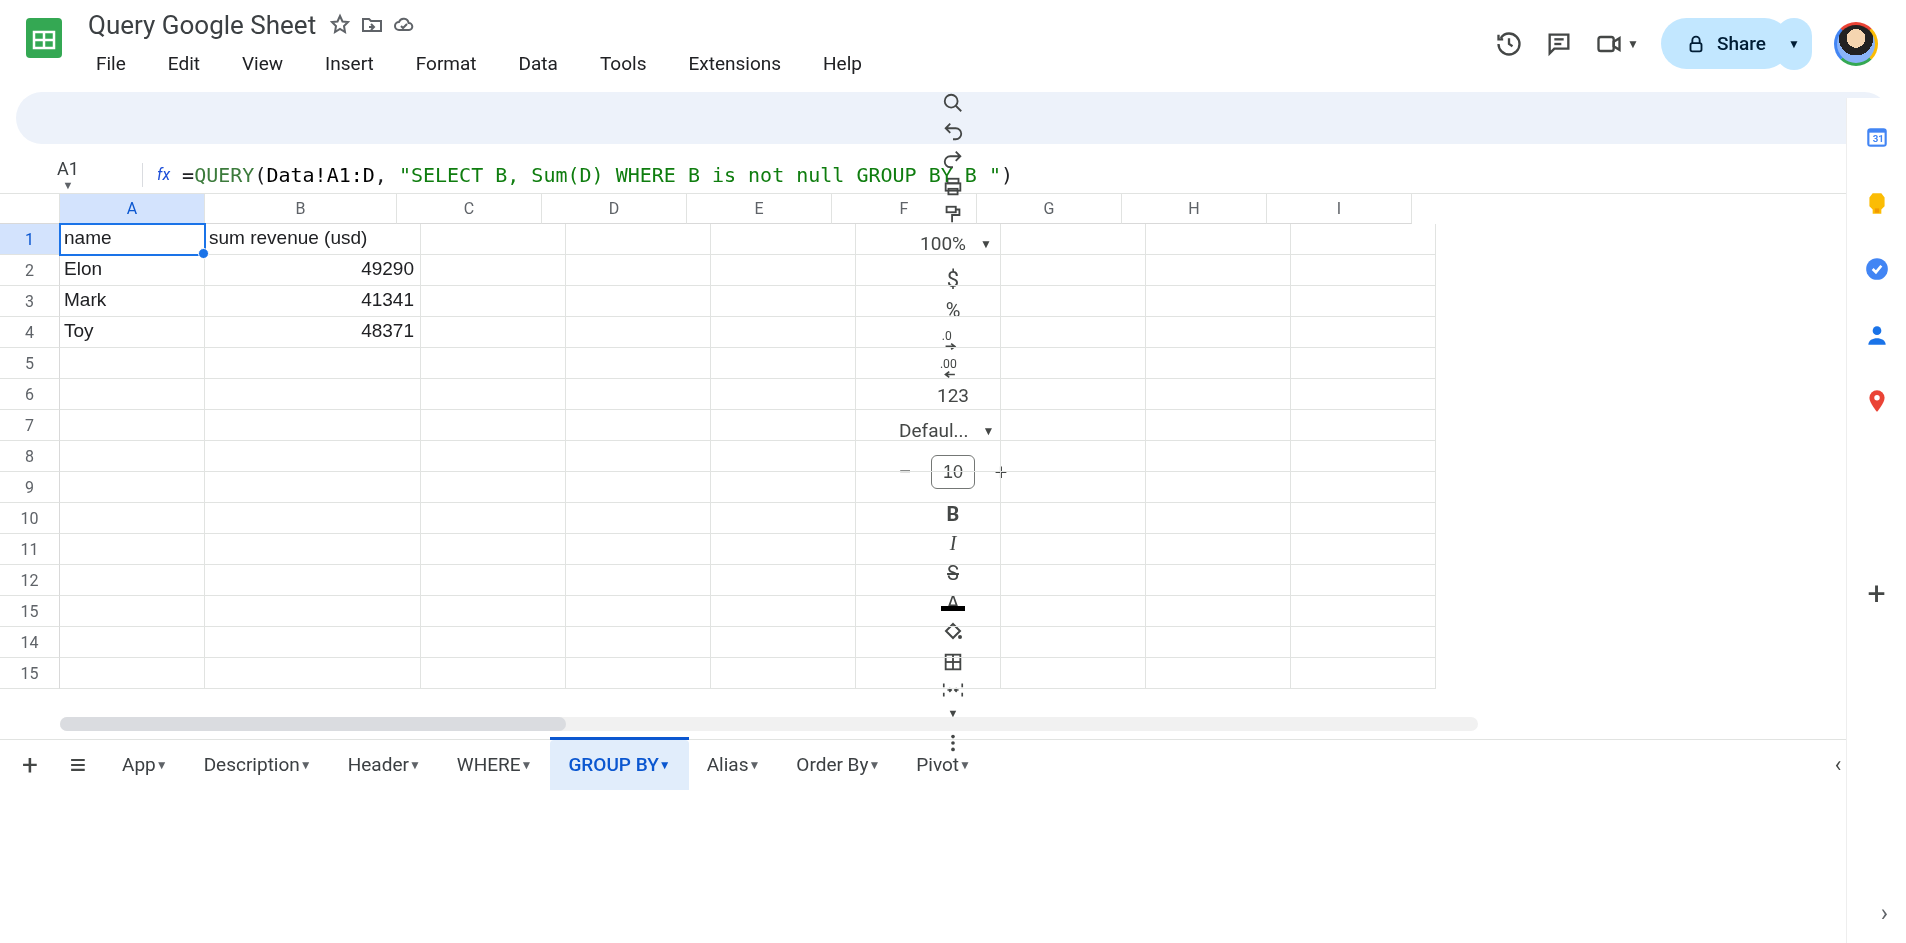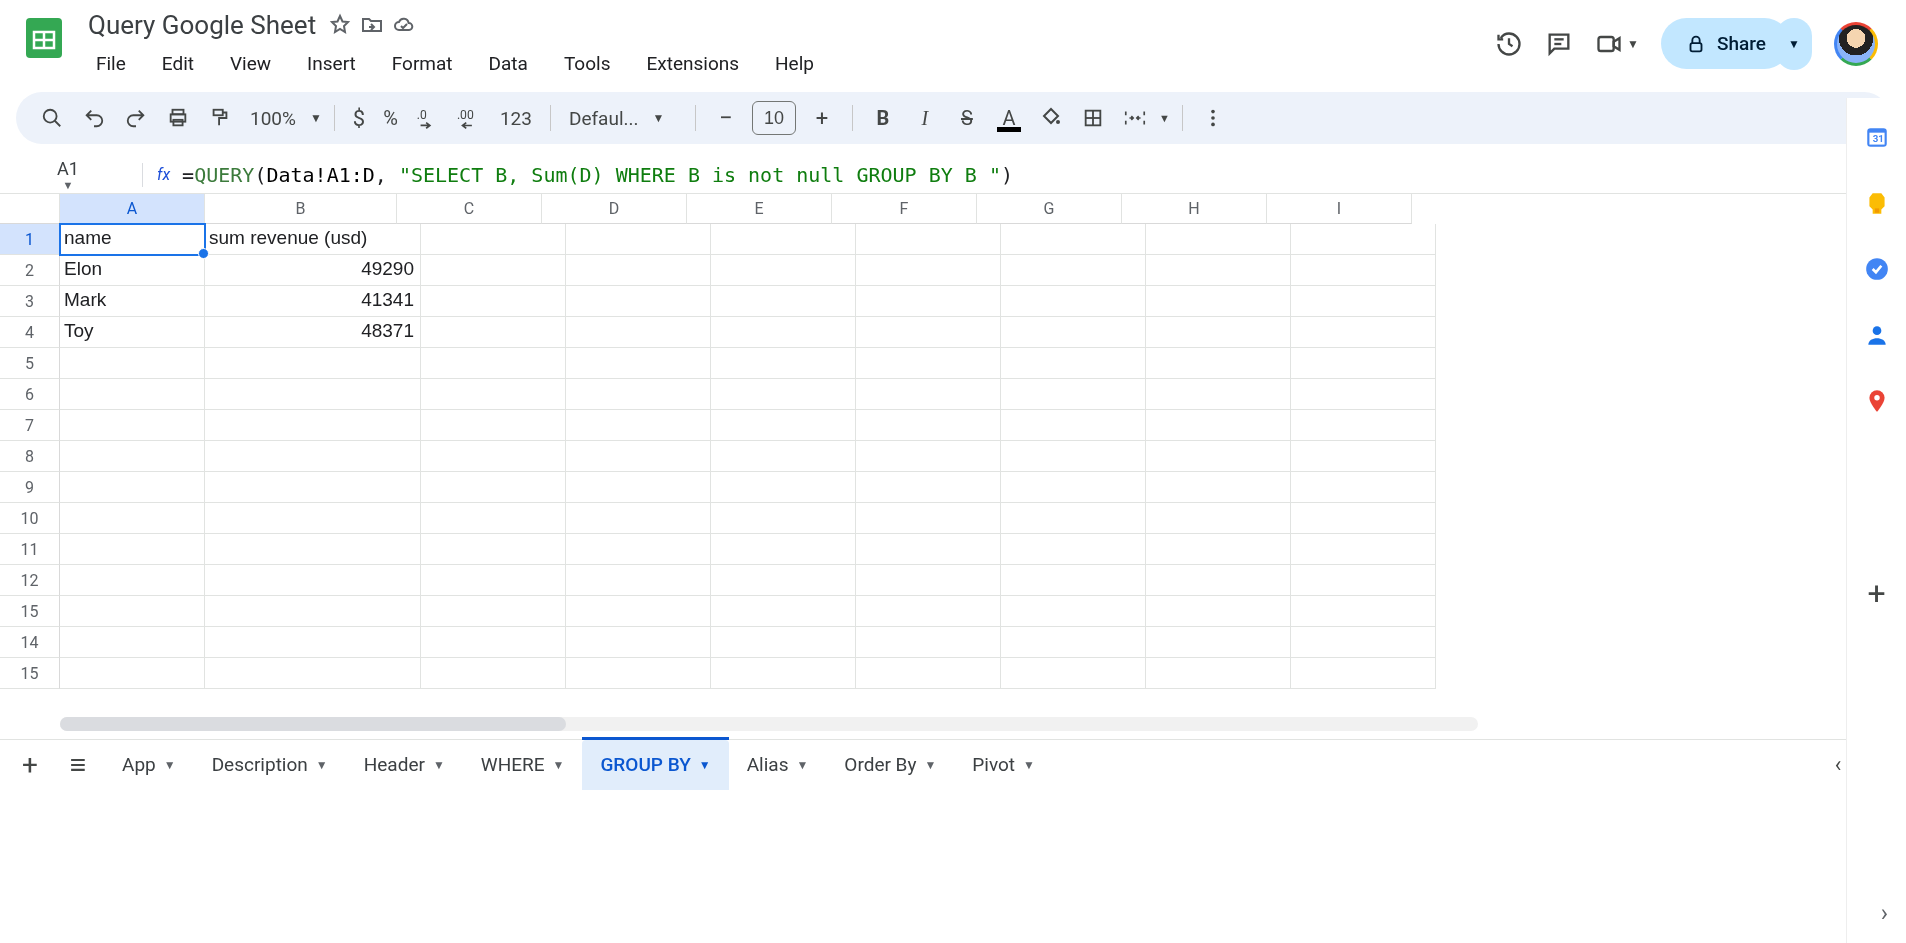--- a/index.html
+++ b/index.html
@@ -19,21 +19,21 @@
     align-items: flex-start;
     padding: 8px 20px 0 20px;
     height: 88px;
     gap: 16px;
   }
   .doc-icon { width: 48px; height: 48px; margin-top: 6px; }
   .doc-title-area { flex: 0 0 auto; }
   .doc-title-row { display: flex; align-items: center; gap: 8px; }
   .doc-title { font-size: 26px; color: #3c4043; padding: 2px 4px; }
   .title-icon { color: #5f6368; width: 24px; height: 24px; display: flex; align-items: center; justify-content: center; }
-  .menu-bar { display: flex; gap: 12px; margin-top: 6px; }
+  .menu-bar { display: flex; gap: 18px; margin-top: 6px; }
   .menu-item { font-size: 19px; color: #202124; padding: 4px 12px; border-radius: 4px; }
   .header-right { margin-left: auto; display: flex; align-items: center; gap: 22px; padding-right: 8px; margin-top: 10px; }
   .hdr-icon { color: #444746; width: 28px; height: 28px; display: flex; align-items: center; justify-content: center; }
   .meet-wrap { display: flex; align-items: center; gap: 4px; }
   .share-btn {
     display: flex; align-items: center; gap: 10px;
     background: #c2e7ff; border-radius: 40px;
     padding: 14px 24px; font-size: 19px; font-weight: 500; color: #001d35;
   }
   .share-dd { width: 36px; height: 52px; background: #c2e7ff; border-radius: 40px; display: flex; align-items: center; justify-content: center; margin-left: -14px; }
@@ -45,20 +45,21 @@
   
   .toolbar {
     margin: 4px 16px 0 16px;
     background: #edf2fa;
     border-radius: 40px;
     height: 52px;
     display: flex;
     align-items: center;
     padding: 0 18px;
     gap: 6px;
+    flex-direction: column;
   }
   .tb-icon { width: 36px; height: 36px; display: flex; align-items: center; justify-content: center; color: #444746; border-radius: 4px; }
   .tb-sep { width: 1px; height: 26px; background: #c7c7c7; margin: 0 6px; }
   .tb-text { font-size: 19px; color: #444746; padding: 0 6px; }
   .zoom-box { display: flex; align-items: center; gap: 8px; }
   .font-box { display: flex; align-items: center; gap: 8px; min-width: 120px; }
   .size-box { display: flex; align-items: center; gap: 8px; }
   .size-input { width: 44px; height: 34px; border: 1px solid #747775; border-radius: 6px; text-align: center; font-size: 18px; color: #444746; background: transparent; }
   .text-color-wrap { position: relative; }
   .text-color-bar { position: absolute; bottom: 4px; left: 6px; right: 6px; height: 5px; background: #000; }
@@ -120,21 +121,21 @@
   .scroll-btn { width: 18px; height: 18px; color: #5f6368; font-size: 12px; text-align: center; line-height: 18px;}
   .tab-nav-btns { position: absolute; right: 2px; bottom: 4px; display: flex; gap: 2px;}
   
   .sheet-bar {
     height: 50px; display: flex; align-items: center;
     border-top: 1px solid #e1e3e1; padding: 0 8px; gap: 4px;
     position: relative;
   }
   .sheet-ctrl { width: 44px; height: 44px; display: flex; align-items: center; justify-content: center; color: #444746; font-size: 28px; }
   .sheet-tab {
-    display: flex; align-items: center; gap: 8px;
+    display: flex; align-items: center; gap: 0;
     padding: 0 18px; font-size: 19px; color: #3c4043; height: 50px;
   }
   .sheet-tab.active { background: #e1edfb; color: #0b57d0; font-weight: 500; border-radius: 4px 4px 0 0; position: relative;}
   .sheet-tab.active::before { content:''; position:absolute; top:-3px; left:0; right:0; height:3px; background:#0b57d0;}
   .tab-dd { font-size: 12px; color: #5f6368; }
   .sheet-tab.active .tab-dd { color: #0b57d0; }
   .sheet-nav { margin-left: auto; display: flex; gap: 30px; padding-right: 20px;}
   .sheet-nav-btn { font-size: 22px; color: #bdbdbd; }
   .sheet-nav-btn.on { color: #444746; }
   

